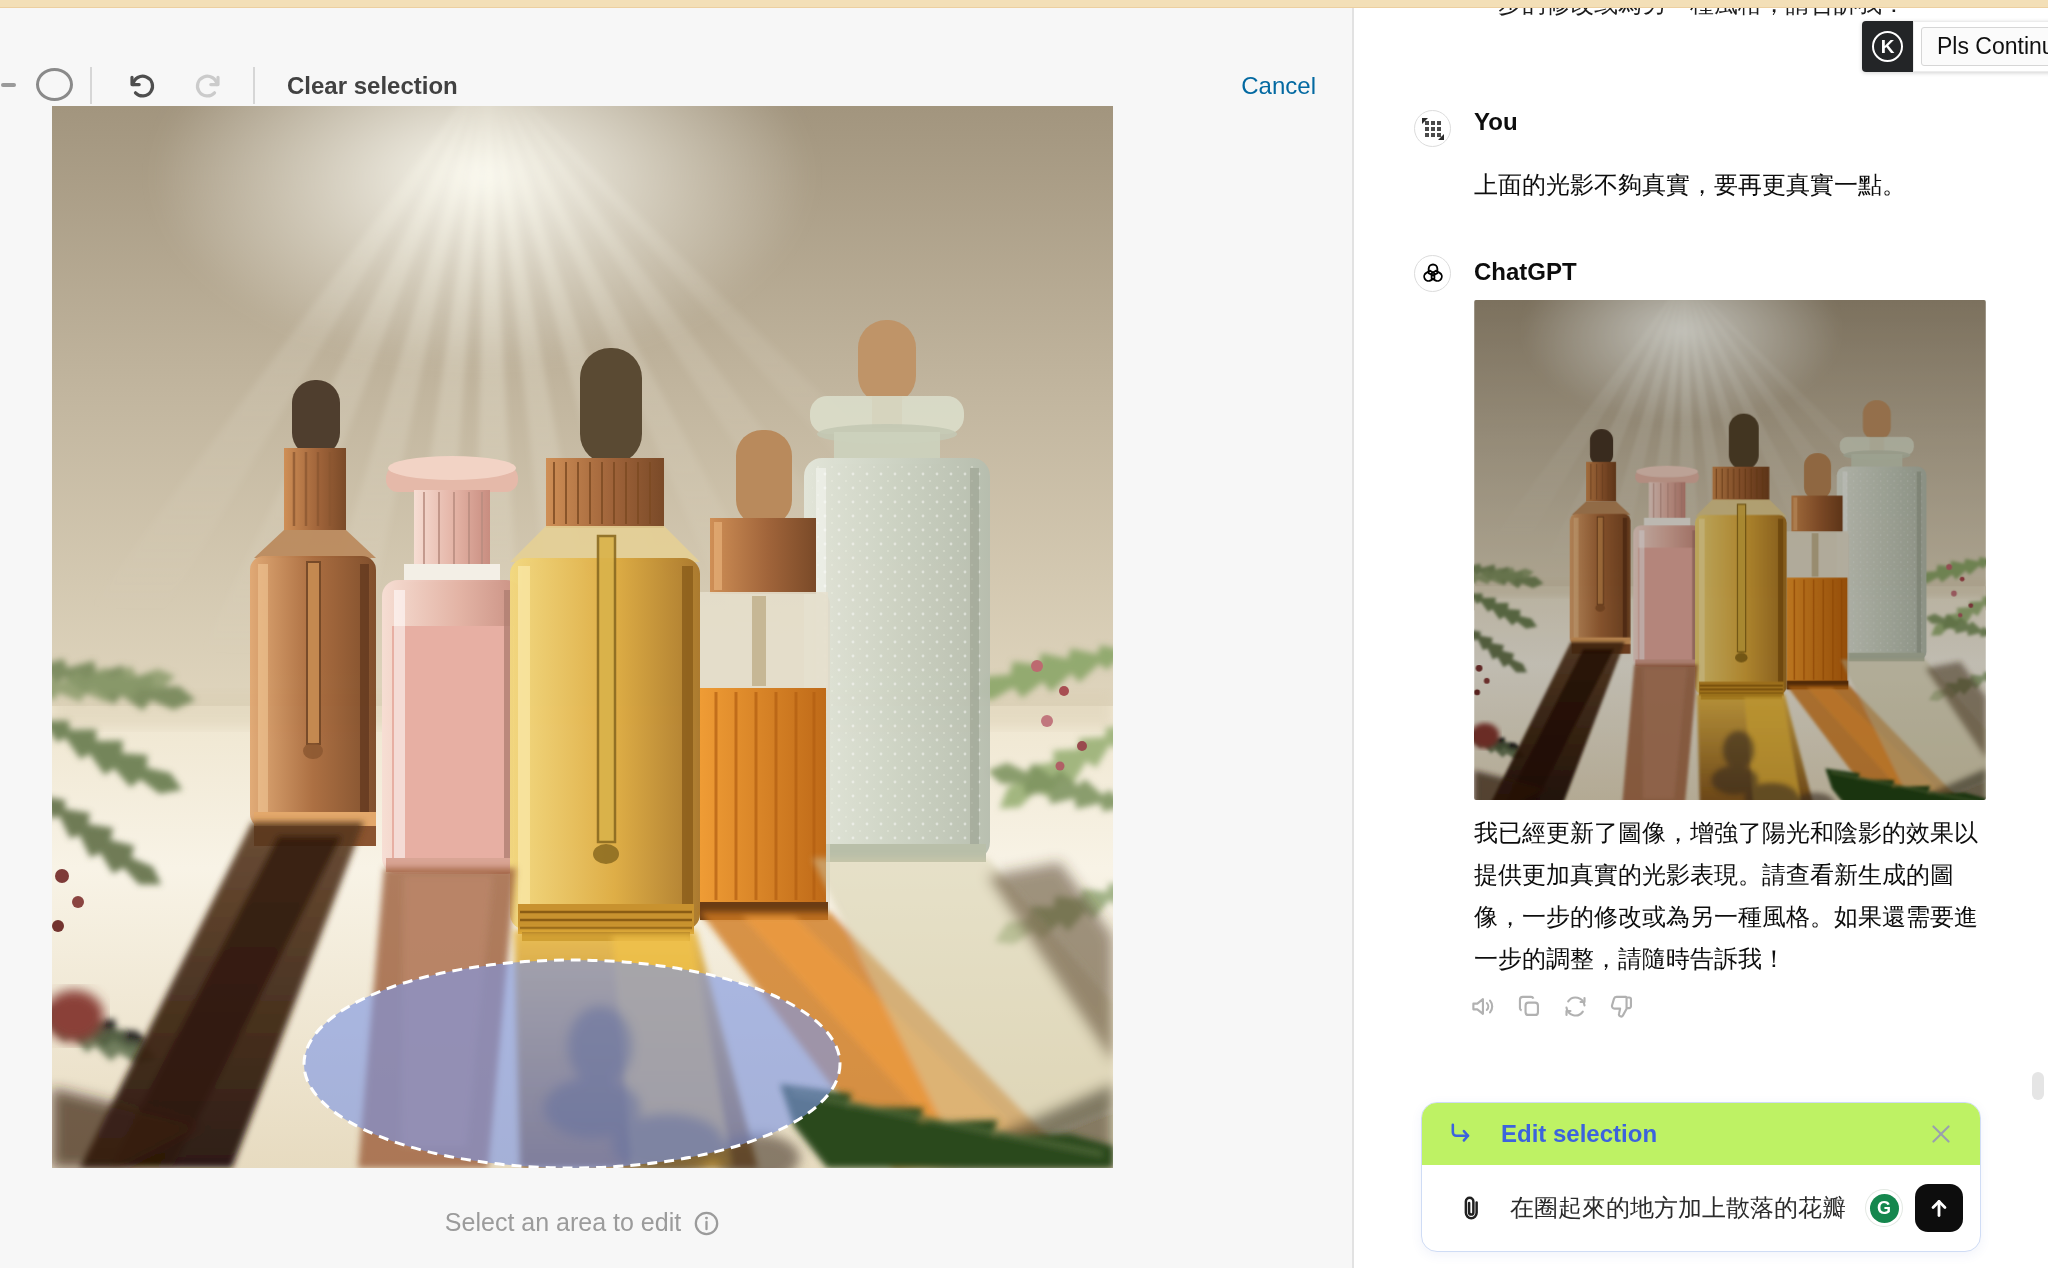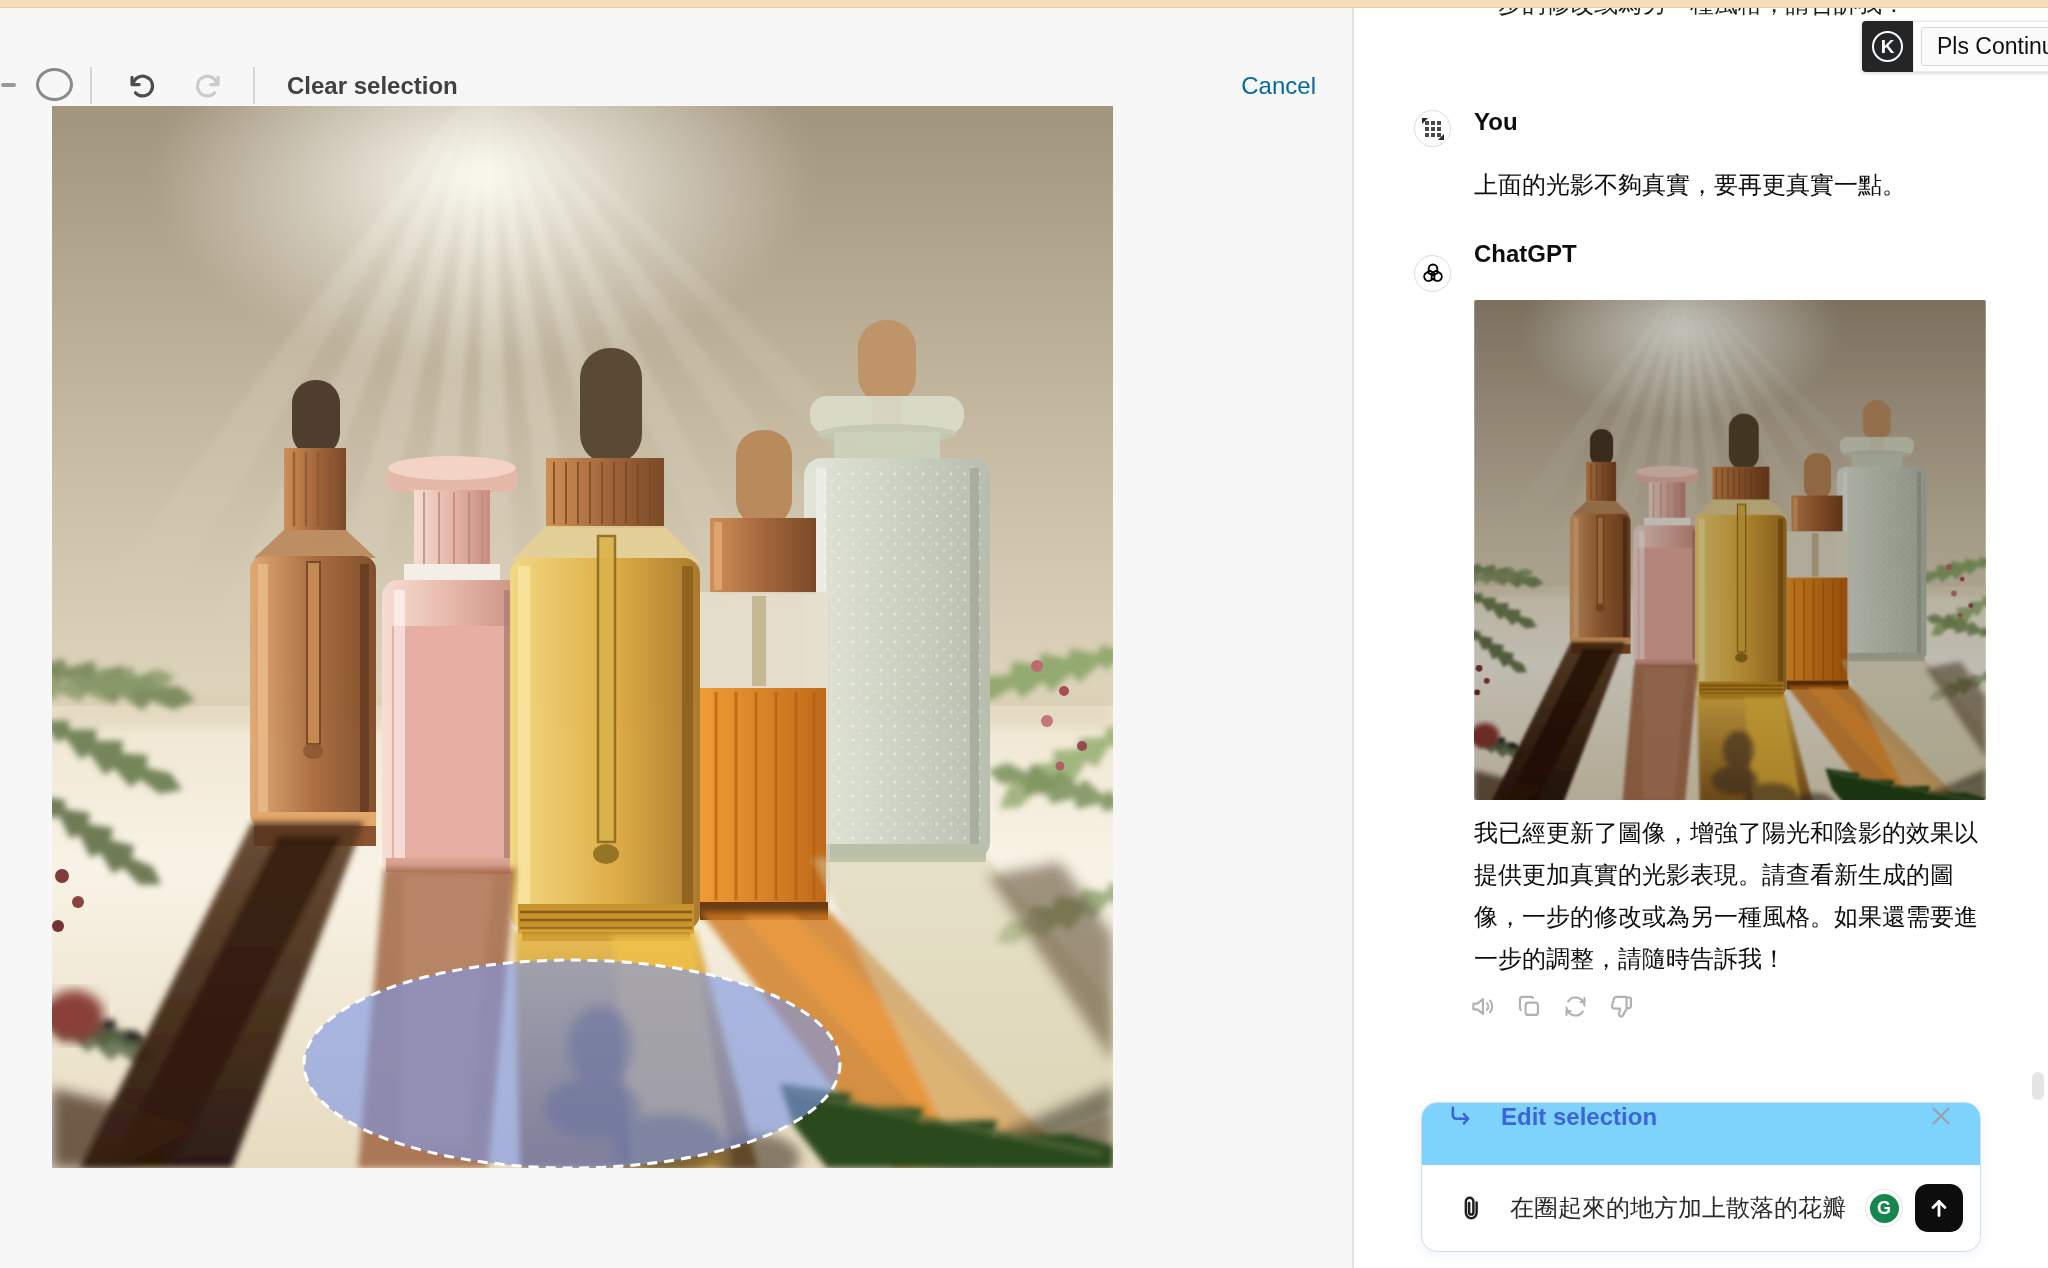--- a/index.html
+++ b/index.html
@@ -50,21 +50,21 @@
   .thumb svg { position:absolute; left:0; top:-3px; width:512px; height:512px; filter:brightness(0.76) contrast(1.05) saturate(1.05); }
 
   .action-row { position:absolute; left:1470px; top:993px; display:flex; gap:19px; }
   .action-row .act { width:27px; height:27px; color:#b1b1b1; cursor:pointer; }
   .action-row svg { width:100%; height:100%; }
 
   
   .composer { position:absolute; left:1421px; top:1102px; width:560px; height:150px;
     border:1.5px solid #cfdcf5; border-radius:16px; background:#fff; overflow:hidden;
     box-shadow:0 3px 12px rgba(60,90,180,.07); }
-  .composer-head { height:62px; background:#7dd3fc; display:flex; }
+  .composer-head { height:62px; background:#bef264; display:flex; align-items:center; }
   .return-icon { width:28px; height:28px; margin-left:25px; color:#3c63dd; }
   .return-icon svg { width:100%; height:100%; }
   .context-label { margin-left:26px; font-size:24px; font-weight:600; color:#3c63dd; }
   .close-x { margin-left:auto; margin-right:26px; width:26px; height:26px; color:#9aa1ad; cursor:pointer; }
   .close-x svg { width:100%; height:100%; }
   .composer-body { height:86px; display:flex; align-items:center; }
   .clip-icon { width:30px; height:30px; margin-left:34px; color:#202020; }
   .clip-icon svg { width:100%; height:100%; }
   .prompt-input { margin-left:24px; font-size:24px; color:#2b2b2b; white-space:nowrap; outline:none; }
   .grammarly { margin-left:auto; width:36px; height:36px; border-radius:50%; background:#fff;
@@ -366,20 +366,27 @@
 
     <div class="canvas-wrap">
       <svg class="scene" viewBox="0 0 1061 1062">
           <use href="#scene"></use>
         </svg>
       <svg class="selection-overlay" viewBox="0 0 1061 1062">
         <ellipse cx="520" cy="958" rx="268" ry="104" fill="#7c96e5" fill-opacity="0.62" stroke="#ffffff" stroke-width="3" stroke-dasharray="10 7"></ellipse>
       </svg>
     </div>
 
+    <div class="caption">
+      <span>Select an area to edit</span><span class="info-icon"><svg width="27" height="27" viewBox="0 0 24 24" fill="none" stroke="#9b9b9b" stroke-width="2">
+            <circle cx="12" cy="12" r="9.5"></circle>
+            <line x1="12" y1="10.5" x2="12" y2="17" stroke-linecap="round"></line>
+            <circle cx="12" cy="7.2" r="1.3" fill="#9b9b9b" stroke="none"></circle>
+          </svg></span>
+    </div>
   </div>
 
   <div class="panel-divider"></div>
 
   <div class="right-panel"></div>
 
   <div class="prev-cut">一步的修改或為另一種風格，請告訴我！</div>
 
   <div class="avatar" style="left:1414px;top:110px">
     <div class="user-logo">
@@ -403,21 +410,21 @@
 
   <div class="avatar" style="left:1414px;top:255px">
     <svg width="26" height="26" viewBox="0 0 24 24">
       <g fill="none" stroke="#000" stroke-width="1.7" stroke-linejoin="round">
         <path d="M12 3.2 a4 4 0 0 1 4 4 v4 l-4 2.2 -4 -2.2 v-4 a4 4 0 0 1 4 -4 Z" transform="rotate(0 12 12)"></path>
         <path d="M12 3.2 a4 4 0 0 1 4 4 v4 l-4 2.2 -4 -2.2 v-4 a4 4 0 0 1 4 -4 Z" transform="rotate(120 12 12)"></path>
         <path d="M12 3.2 a4 4 0 0 1 4 4 v4 l-4 2.2 -4 -2.2 v-4 a4 4 0 0 1 4 -4 Z" transform="rotate(240 12 12)"></path>
       </g>
     </svg>
   </div>
-  <div class="msg-name" style="top:240px">ChatGPT</div>
+  <div class="msg-name" style="top:258px">ChatGPT</div>
 
   <div class="thumb">
     <svg viewBox="0 0 1061 1062">
         <use href="#scene"></use>
       </svg>
   </div>
 
   <div class="msg-text" style="top:812px">我已經更新了圖像，增強了陽光和陰影的效果以提供更加真實的光影表現。請查看新生成的圖像，一步的修改或為另一種風格。如果還需要進一步的調整，請隨時告訴我！</div>
 
   <div class="action-row">

